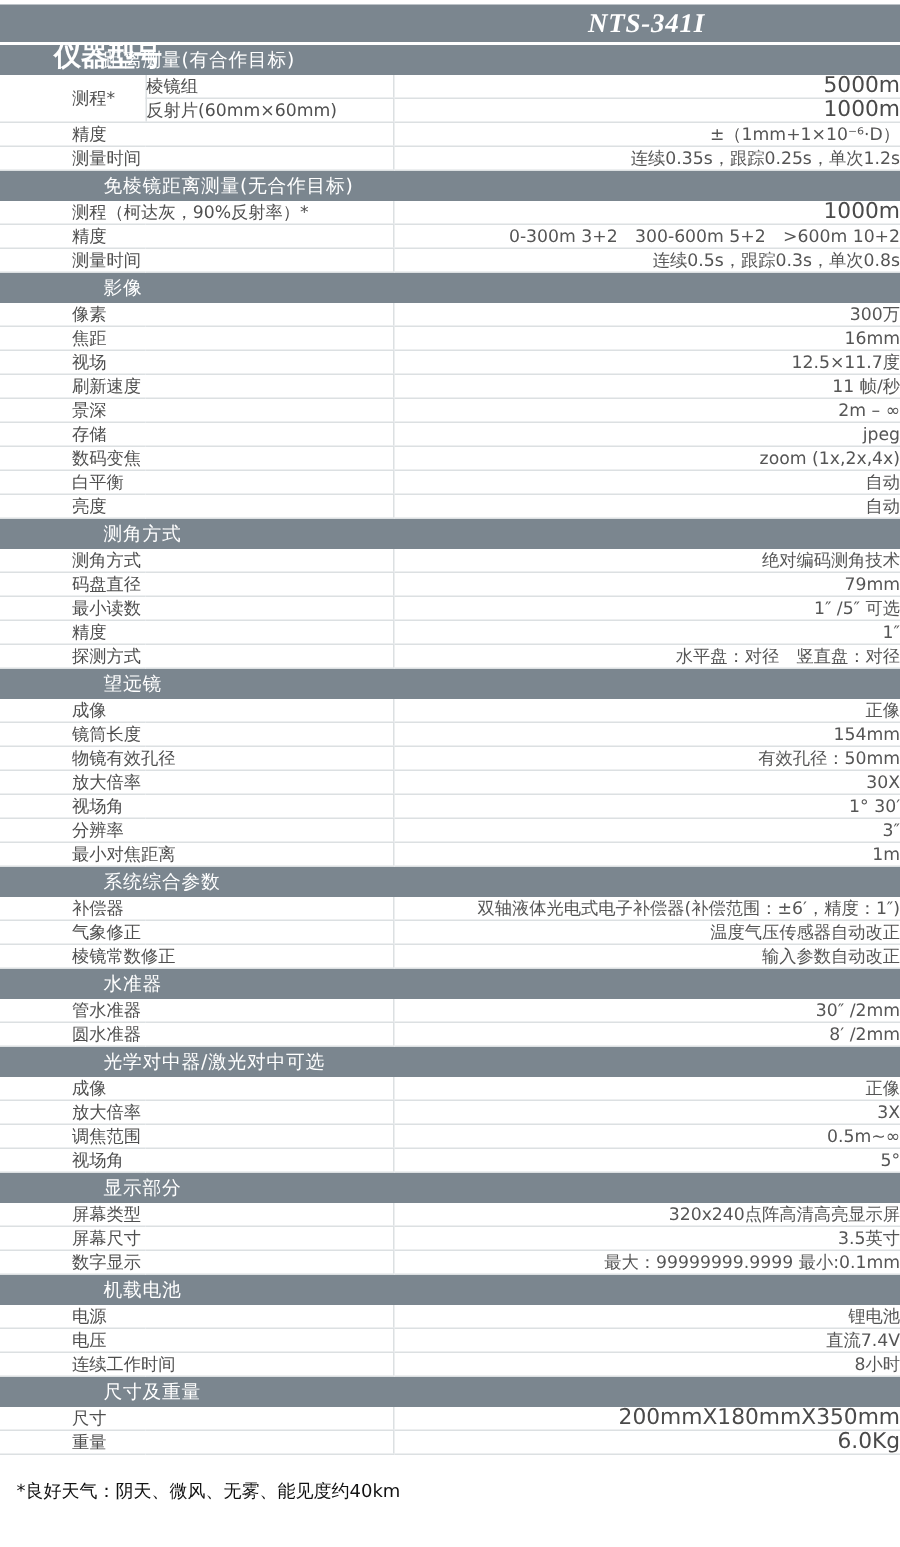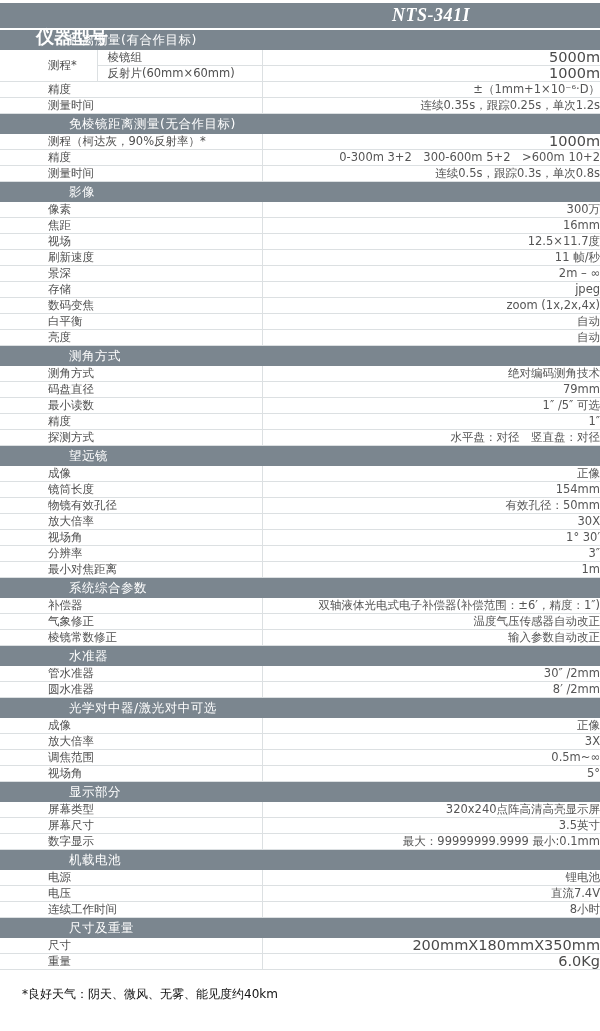--- a/index.html
+++ b/index.html
@@ -73,37 +73,36 @@
     font-size: 11.5px;
     color: #555555;
     line-height: 15px;
   }
   tr.row td.label {
     padding-left: 48px;
     color: #4f4f4f;
     text-align: left;
   }
   tr.row td.sublabel {
-    padding-left: 10px;
     color: #4f4f4f;
     text-align: left;
     border-left: 1px solid #dce0e2;
   }
   tr.row td.value {
     text-align: right;
     border-left: 1px solid #dce0e2;
   }
   tr.row td.value.large {
     font-size: 14.5px;
     color: #4a4a4a;
   }
   
   .footnote {
     margin-top: 16px;
-    padding-left: 22px;
+    padding-left: 11px;
     font-size: 12px;
     color: #111111;
   }
 </style>
 </head>
 <body>
 
 <div class="page">
 
   <div class="top-header">

